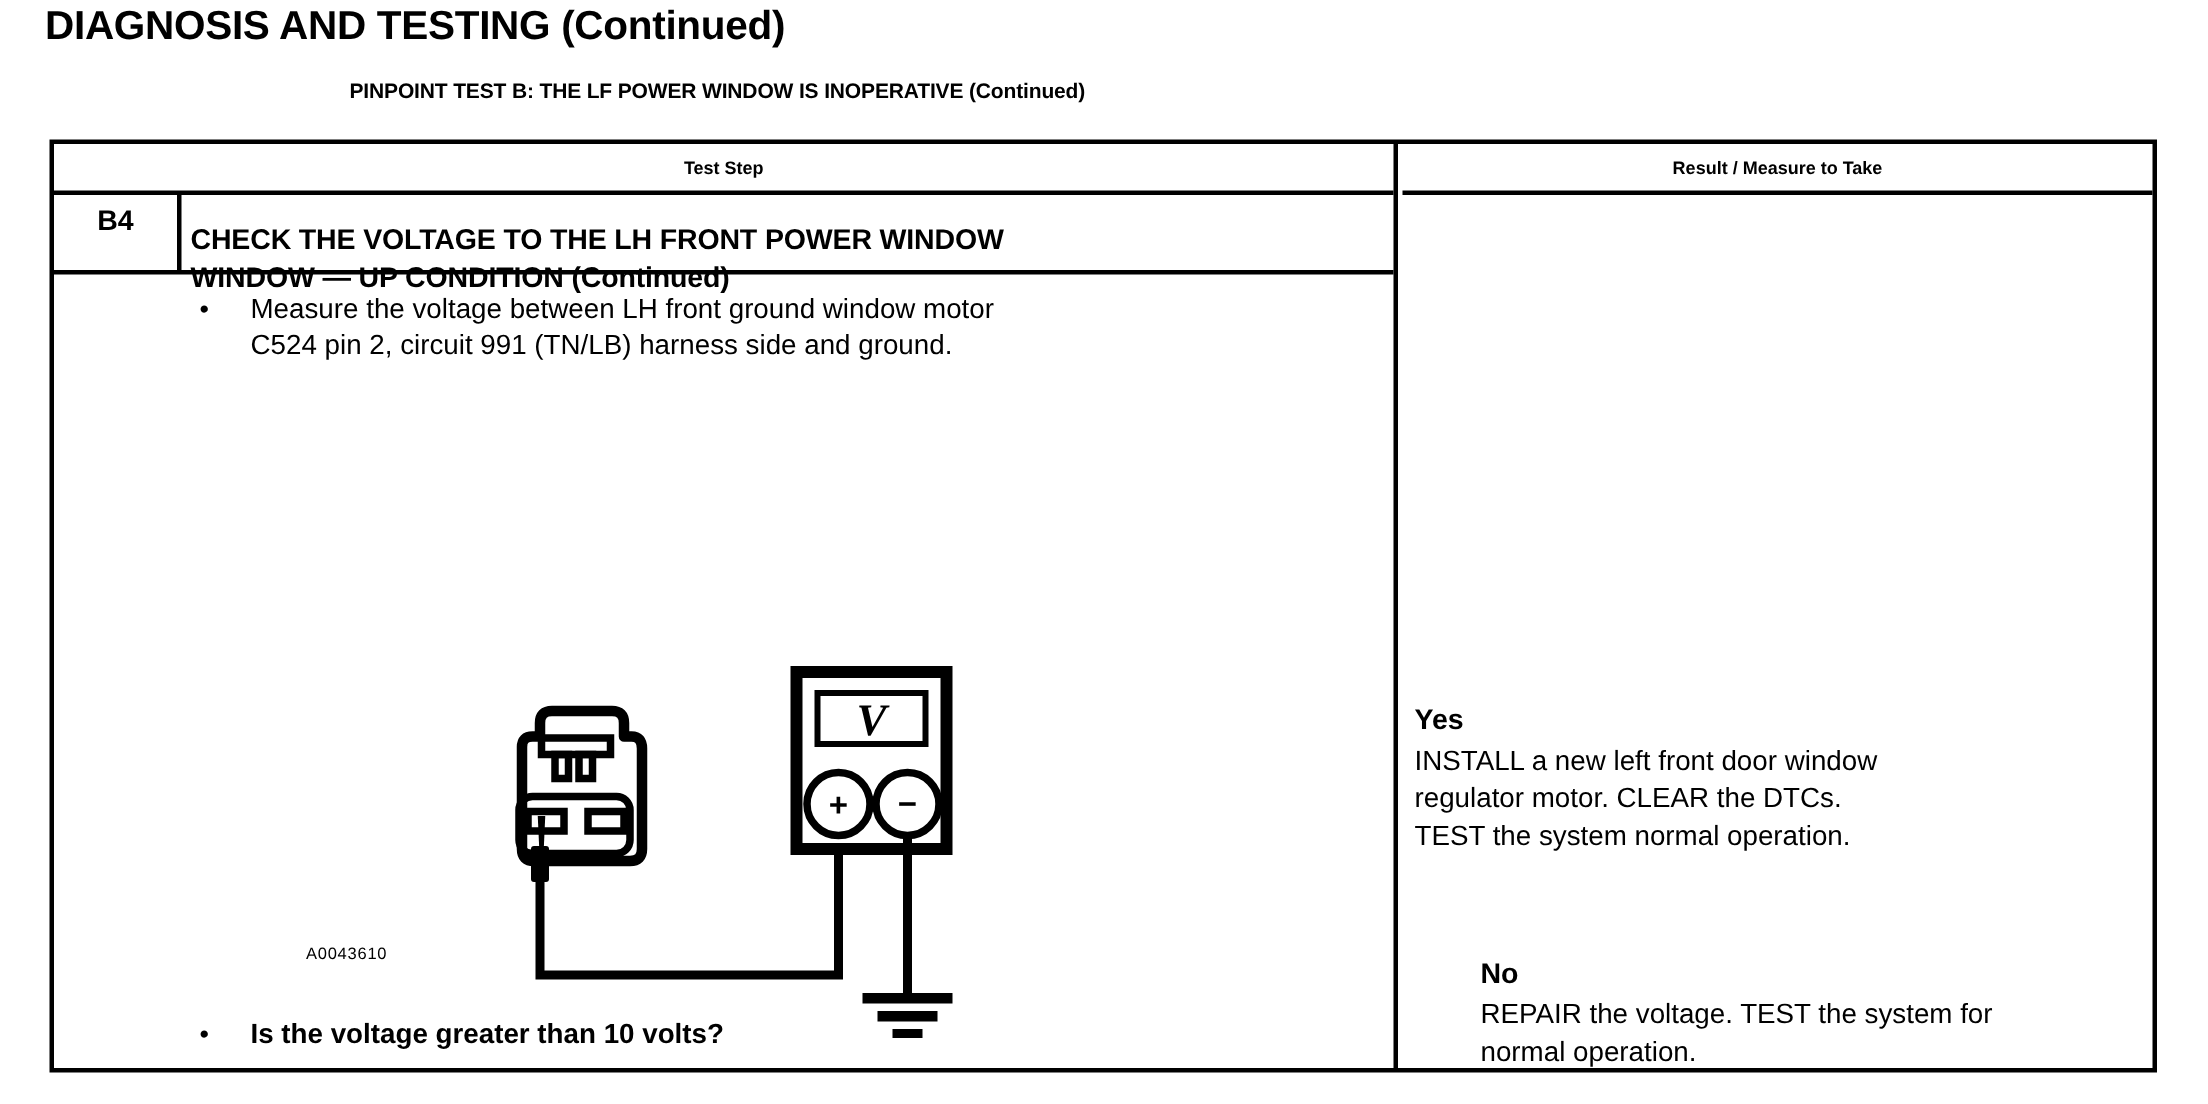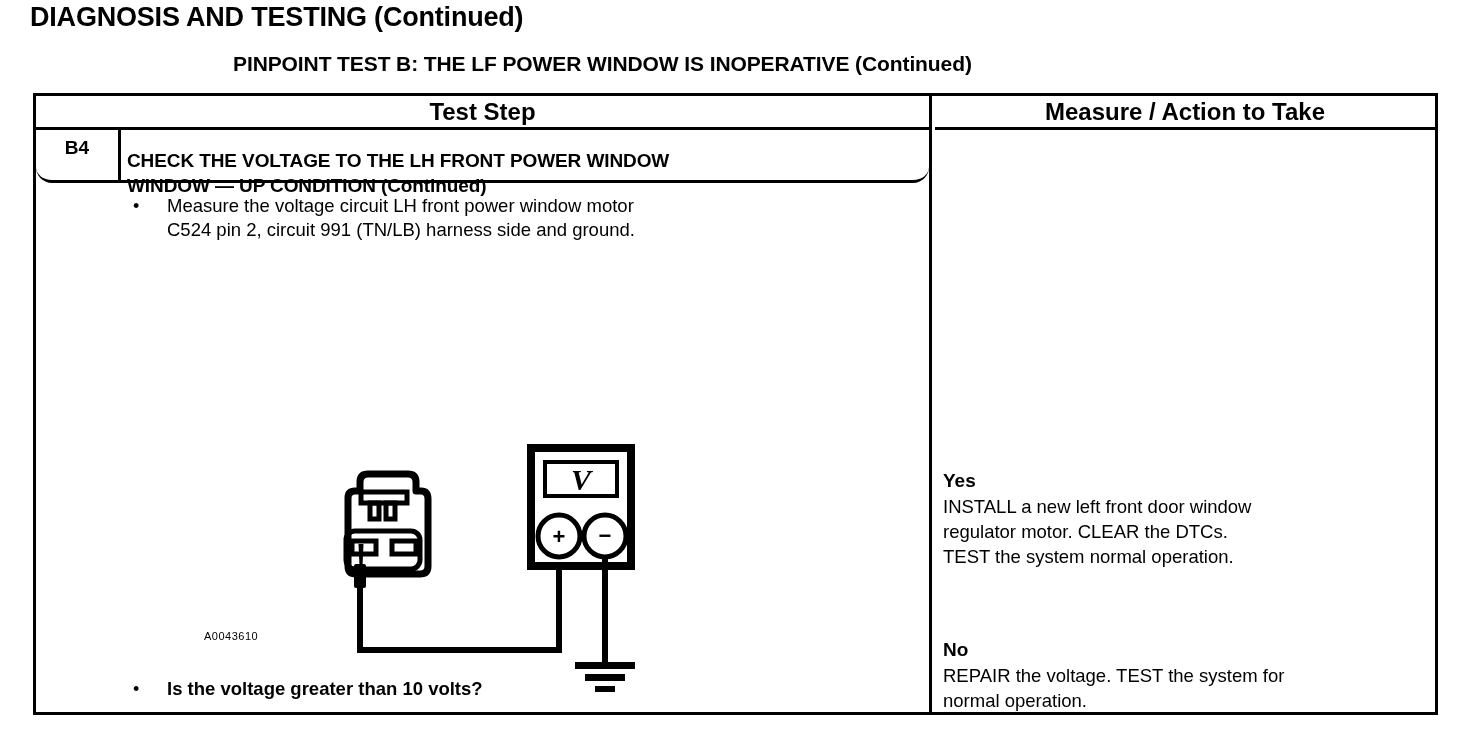--- a/index.html
+++ b/index.html
@@ -23,21 +23,21 @@
     top: 2px;
     font-size: 27px;
     font-weight: bold;
     letter-spacing: -0.2px;
     white-space: nowrap;
   }
   .pinpoint-title {
     position: absolute;
     left: 233px;
     top: 52px;
-    font-size: 21px;
+    font-size: 14px;
     font-weight: bold;
     letter-spacing: -0.1px;
     white-space: nowrap;
   }
 
   
   .test-table {
     position: absolute;
     left: 33px;
     top: 93px;
@@ -68,34 +68,33 @@
     position: absolute;
     left: 0;
     top: 0;
     width: 100%;
     height: 34px;
     box-sizing: border-box;
     border-bottom: 3px solid #000;
     display: flex;
     align-items: center;
     justify-content: center;
-    font-size: 24px;
+    font-size: 12px;
     font-weight: bold;
   }
 
   
   .step-row {
     position: absolute;
     left: 0;
     top: 34px;
     width: 100%;
     height: 53px;
     box-sizing: border-box;
     border-bottom: 3px solid #000;
-    border-radius: 16px;
   }
   .step-id {
     position: absolute;
     left: 0;
     top: 0;
     width: 85px;
     height: 100%;
     box-sizing: border-box;
     border-right: 3px solid #000;
     display: flex;
@@ -179,21 +178,21 @@
     font-size: 18.5px;
     line-height: 25px;
   }
   .result-block .ans {
     font-weight: bold;
     font-size: 19px;
     display: block;
     margin-bottom: 1px;
   }
   .result-yes { top: 372px; }
-  .result-no  { top: 541px; }
+  .result-no  { top: 541px; margin-left: 44px; }
 </style>
 </head>
 <body>
 
 <div class="page-title">DIAGNOSIS AND TESTING (Continued)</div>
 <div class="pinpoint-title">PINPOINT TEST  B: THE LF POWER WINDOW IS INOPERATIVE (Continued)</div>
 
 <div class="test-table">
 
   <div class="col-left">
@@ -210,21 +209,21 @@
         <div>CHECK THE VOLTAGE TO THE LH FRONT POWER WINDOW</div>
         <div>WINDOW — UP CONDITION (Continued)</div>
       </div>
     </div>
 
     <div class="step-body">
 
       <div class="bullet-line measure-line">
         <span class="dot">•</span>
         <span>
-          <span>Measure the voltage circuit LH front power window motor</span><br>
+          <span>Measure the voltage between LH front ground window motor</span><br>
           <span>C524 pin 2, circuit 991 (TN/LB) harness side and ground.</span>
         </span>
       </div>
 
       <div class="diagram">
         <svg width="340" height="260" viewBox="0 0 340 260" xmlns="http://www.w3.org/2000/svg">
 
           <g fill="none" stroke="#000" stroke-width="7" stroke-linejoin="round" stroke-linecap="round">
             <path d="M 30 55
                      L 30 130
@@ -311,21 +310,21 @@
         <span class="dot">•</span>
         <span>Is the voltage greater than 10 volts?</span>
       </div>
 
     </div>
   </div>
 
   <div class="col-right">
 
     <div class="hdr">
-      <span>Measure / Action to Take</span>
+      <span>Result / Measure to Take</span>
     </div>
 
     <div class="result-block result-yes">
       <span class="ans">Yes</span>
       <span>INSTALL a new left front door window</span><br>
       <span>regulator motor. CLEAR the DTCs.</span><br>
       <span>TEST the system normal operation.</span>
     </div>
 
     <div class="result-block result-no">

